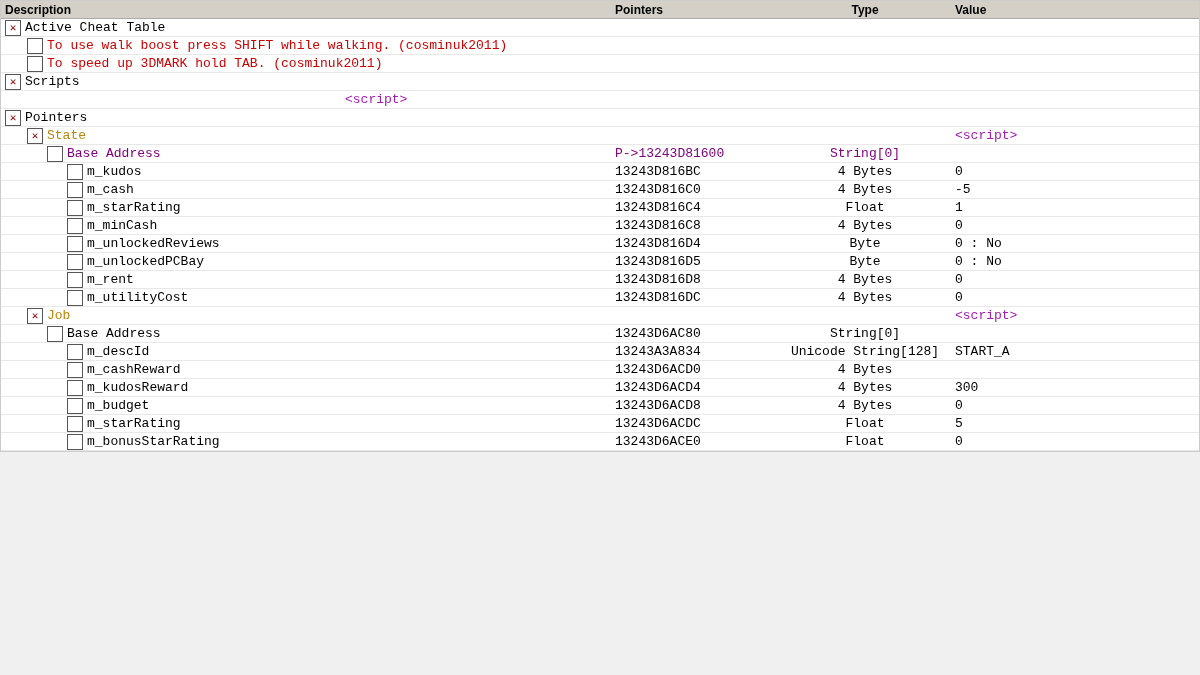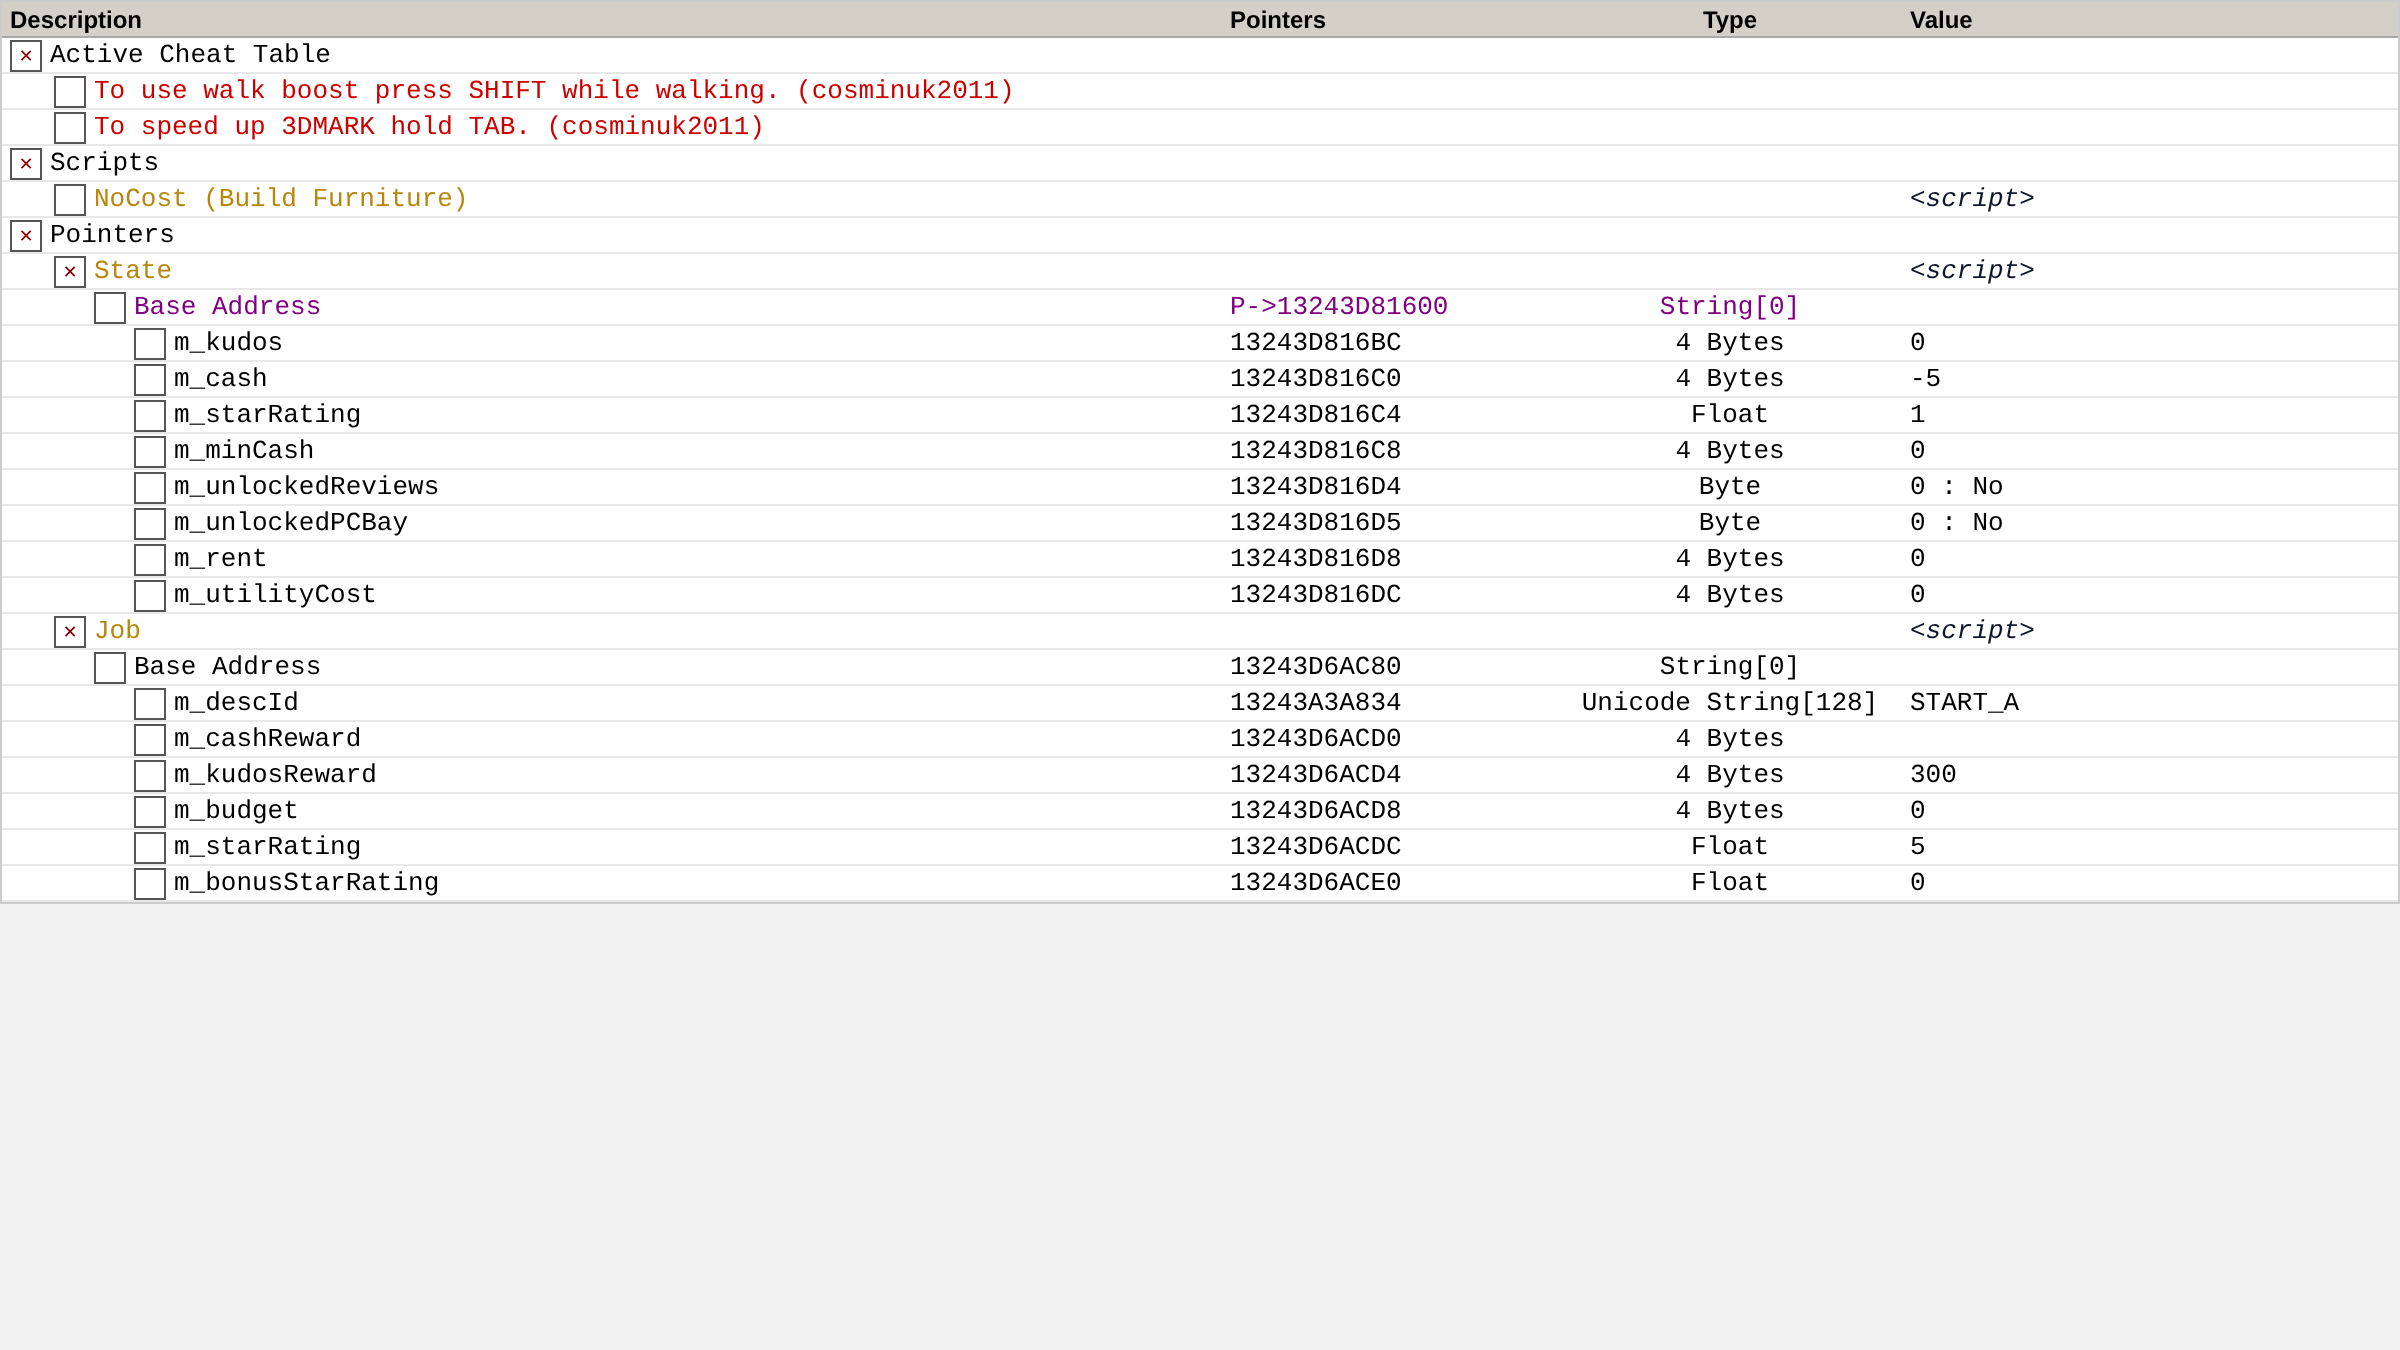--- a/index.html
+++ b/index.html
@@ -72,22 +72,21 @@
       font-weight: bold;
       font-size: 11px;
     }
 
     .label-red { color: #c00; }
     .label-orange { color: #b8860b; }
     .label-purple { color: #800080; }
     .label-normal { color: #000; }
 
     .script-tag {
-      color: #0f172a;
-      font-style: italic;
+      color: #a21caf;
     }
 
     .header-row {
       background: #d4d0c8;
       border-bottom: 1px solid #aaa;
     }
     .header-row .col-name,
     .header-row .col-addr,
     .header-row .col-type,
     .header-row .col-value {
@@ -139,25 +138,20 @@
     <div class="row">
       <div class="col-name">
         <span class="checkbox checked"></span>
         <span class="label-normal">Scripts</span>
       </div>
       <div class="col-addr label-normal"></div>
       <div class="col-type label-normal"></div>
       <div class="col-value label-normal"></div>
     </div>
     <div class="row">
-      <div class="col-name">
-        <span style="display: inline-block; width: 20px; flex-shrink: 0;"></span>
-        <span class="checkbox" style="color: transparent;"></span>
-        <span class="label-orange">NoCost (Build Furniture)</span>
-      </div>
       <div class="col-addr label-normal"></div>
       <div class="col-type label-normal"></div>
       <div class="col-value label-normal"><span class="script-tag">&lt;script&gt;</span></div>
     </div>
     <div class="row">
       <div class="col-name">
         <span class="checkbox checked"></span>
         <span class="label-normal">Pointers</span>
       </div>
       <div class="col-addr label-normal"></div>

